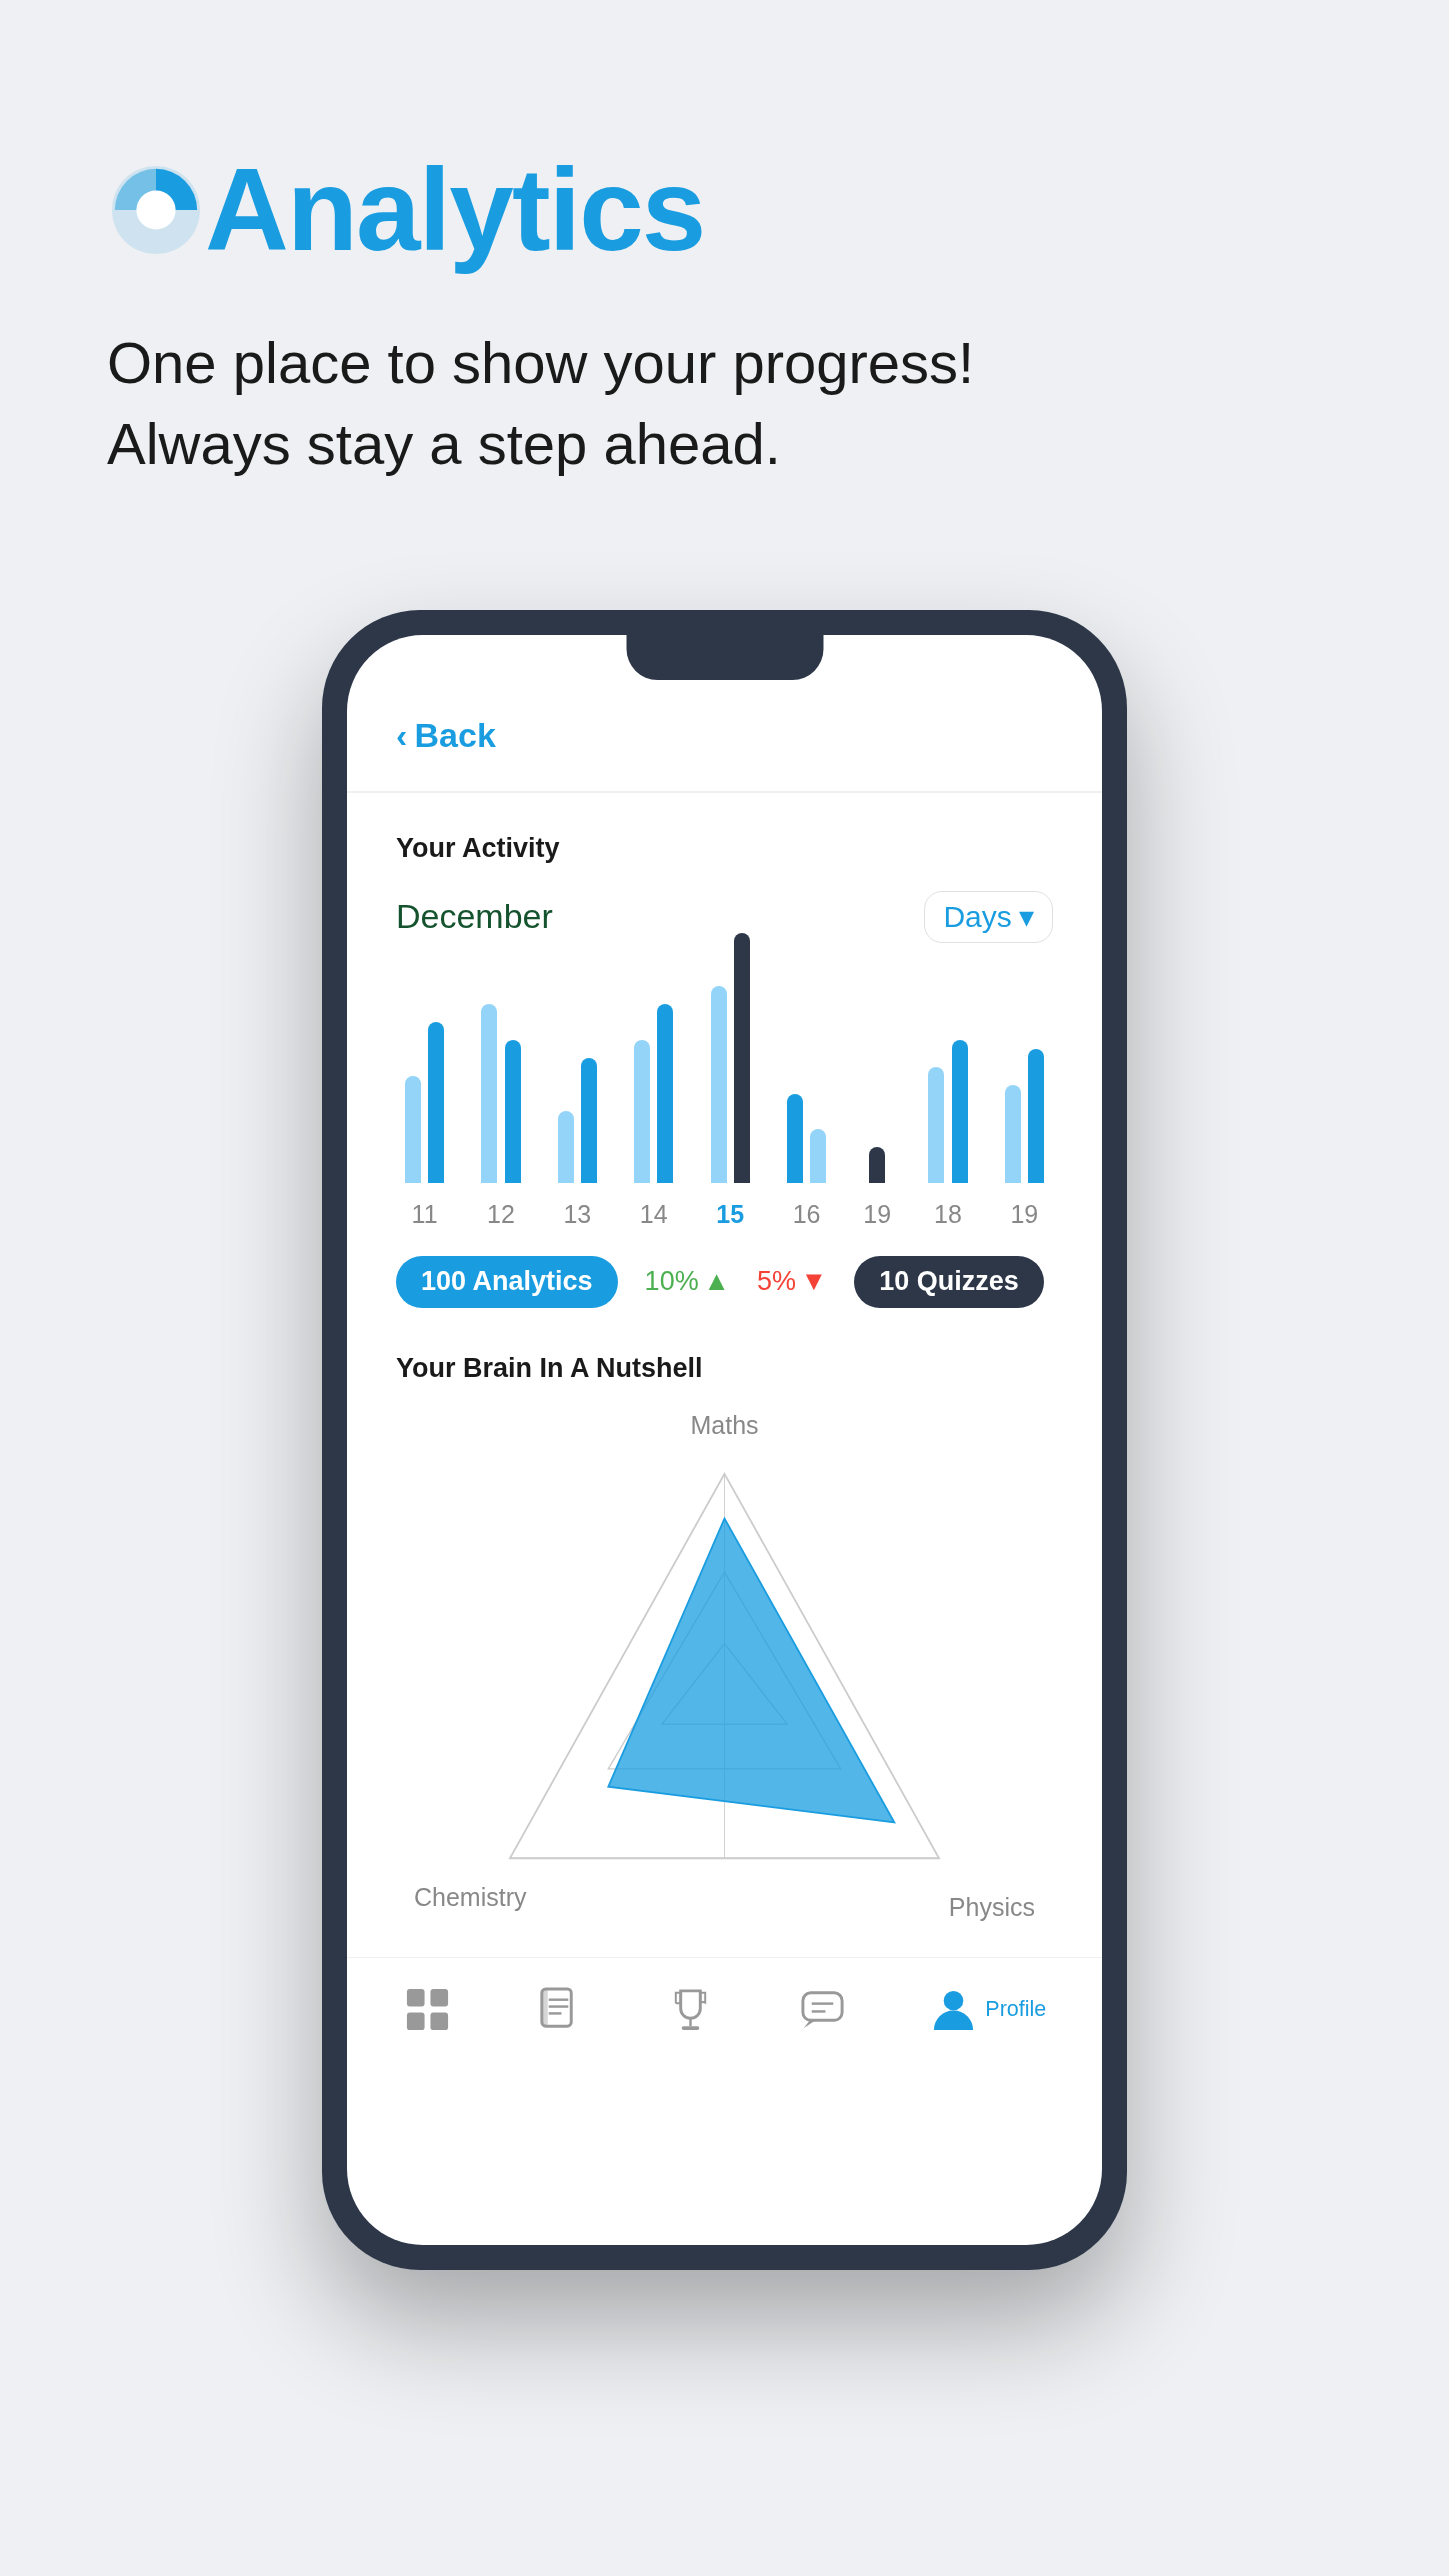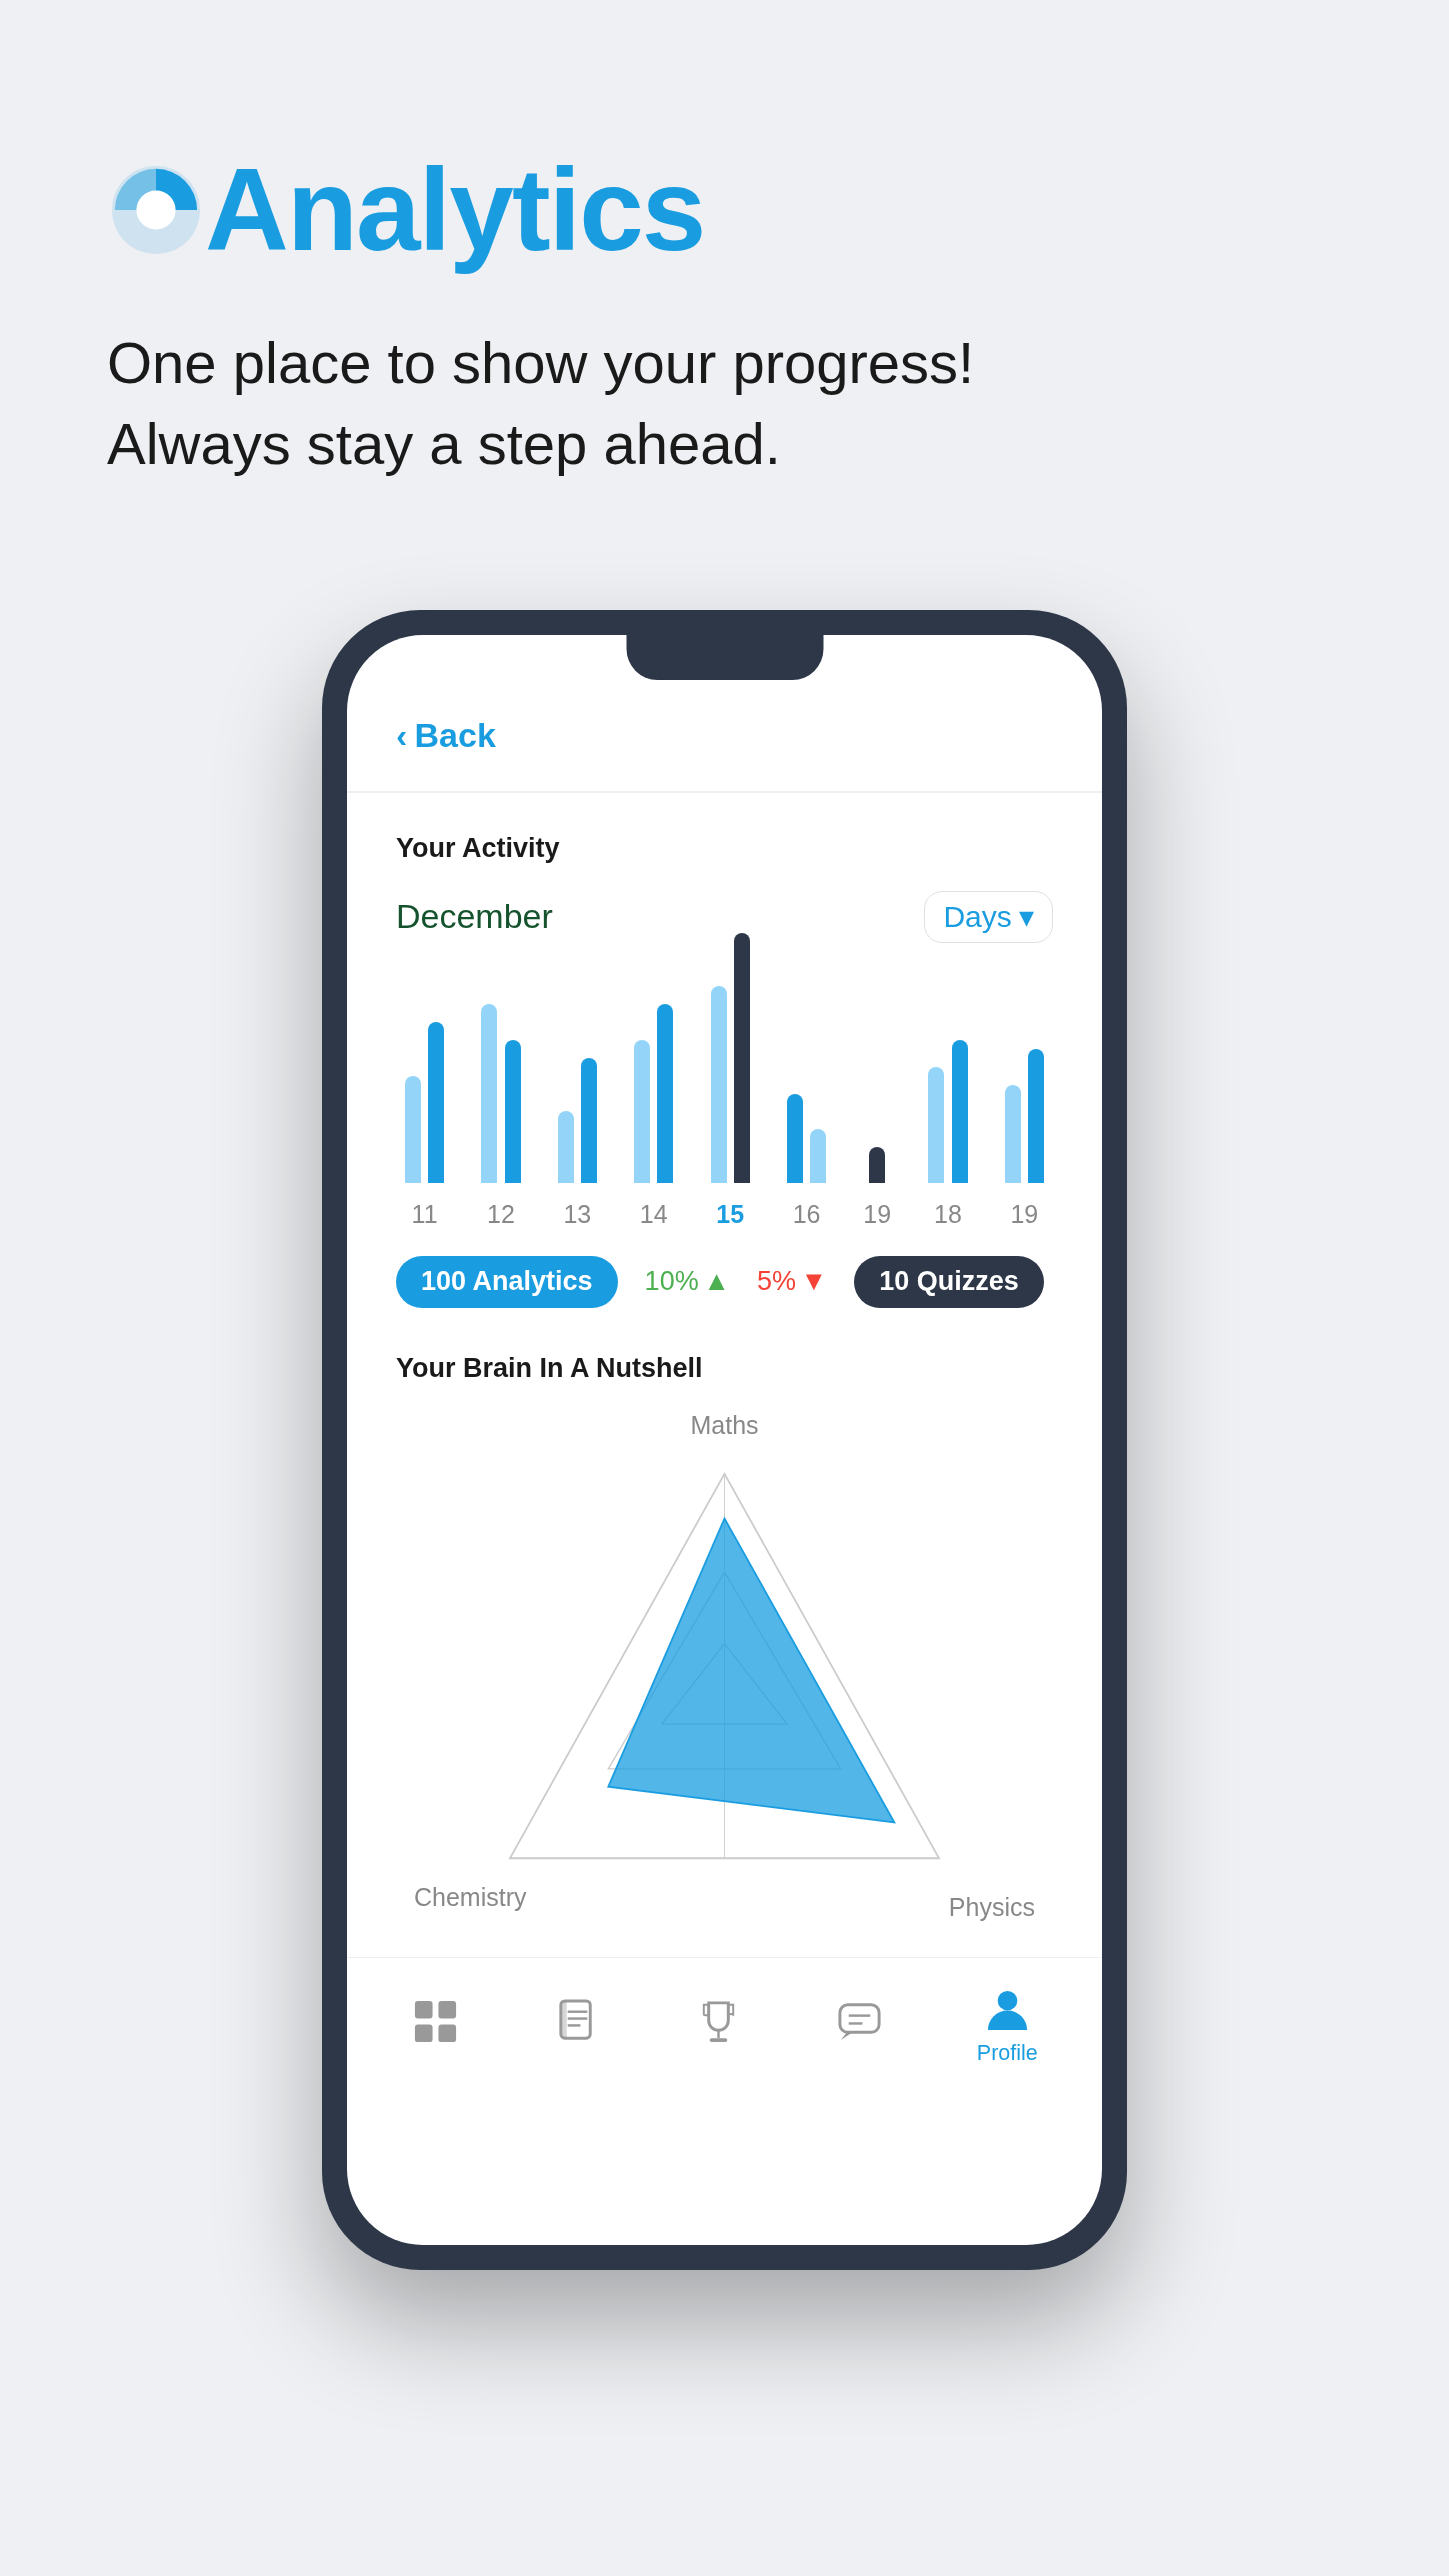--- a/index.html
+++ b/index.html
@@ -278,21 +278,21 @@
       justify-content: space-around;
       align-items: center;
       padding: 27px 18px 45px 18px;
       border-top: 1.8px solid #f0f0f0;
       margin-top: 27px;
       background: white;
     }
 
     .nav-item {
       display: flex;
-      flex-direction: column;
+      flex-direction: row;
       align-items: center;
       gap: 7.2px;
     }
 
     .nav-icon {
       width: 49px;
       height: 49px;
     }
 
     .nav-label {

